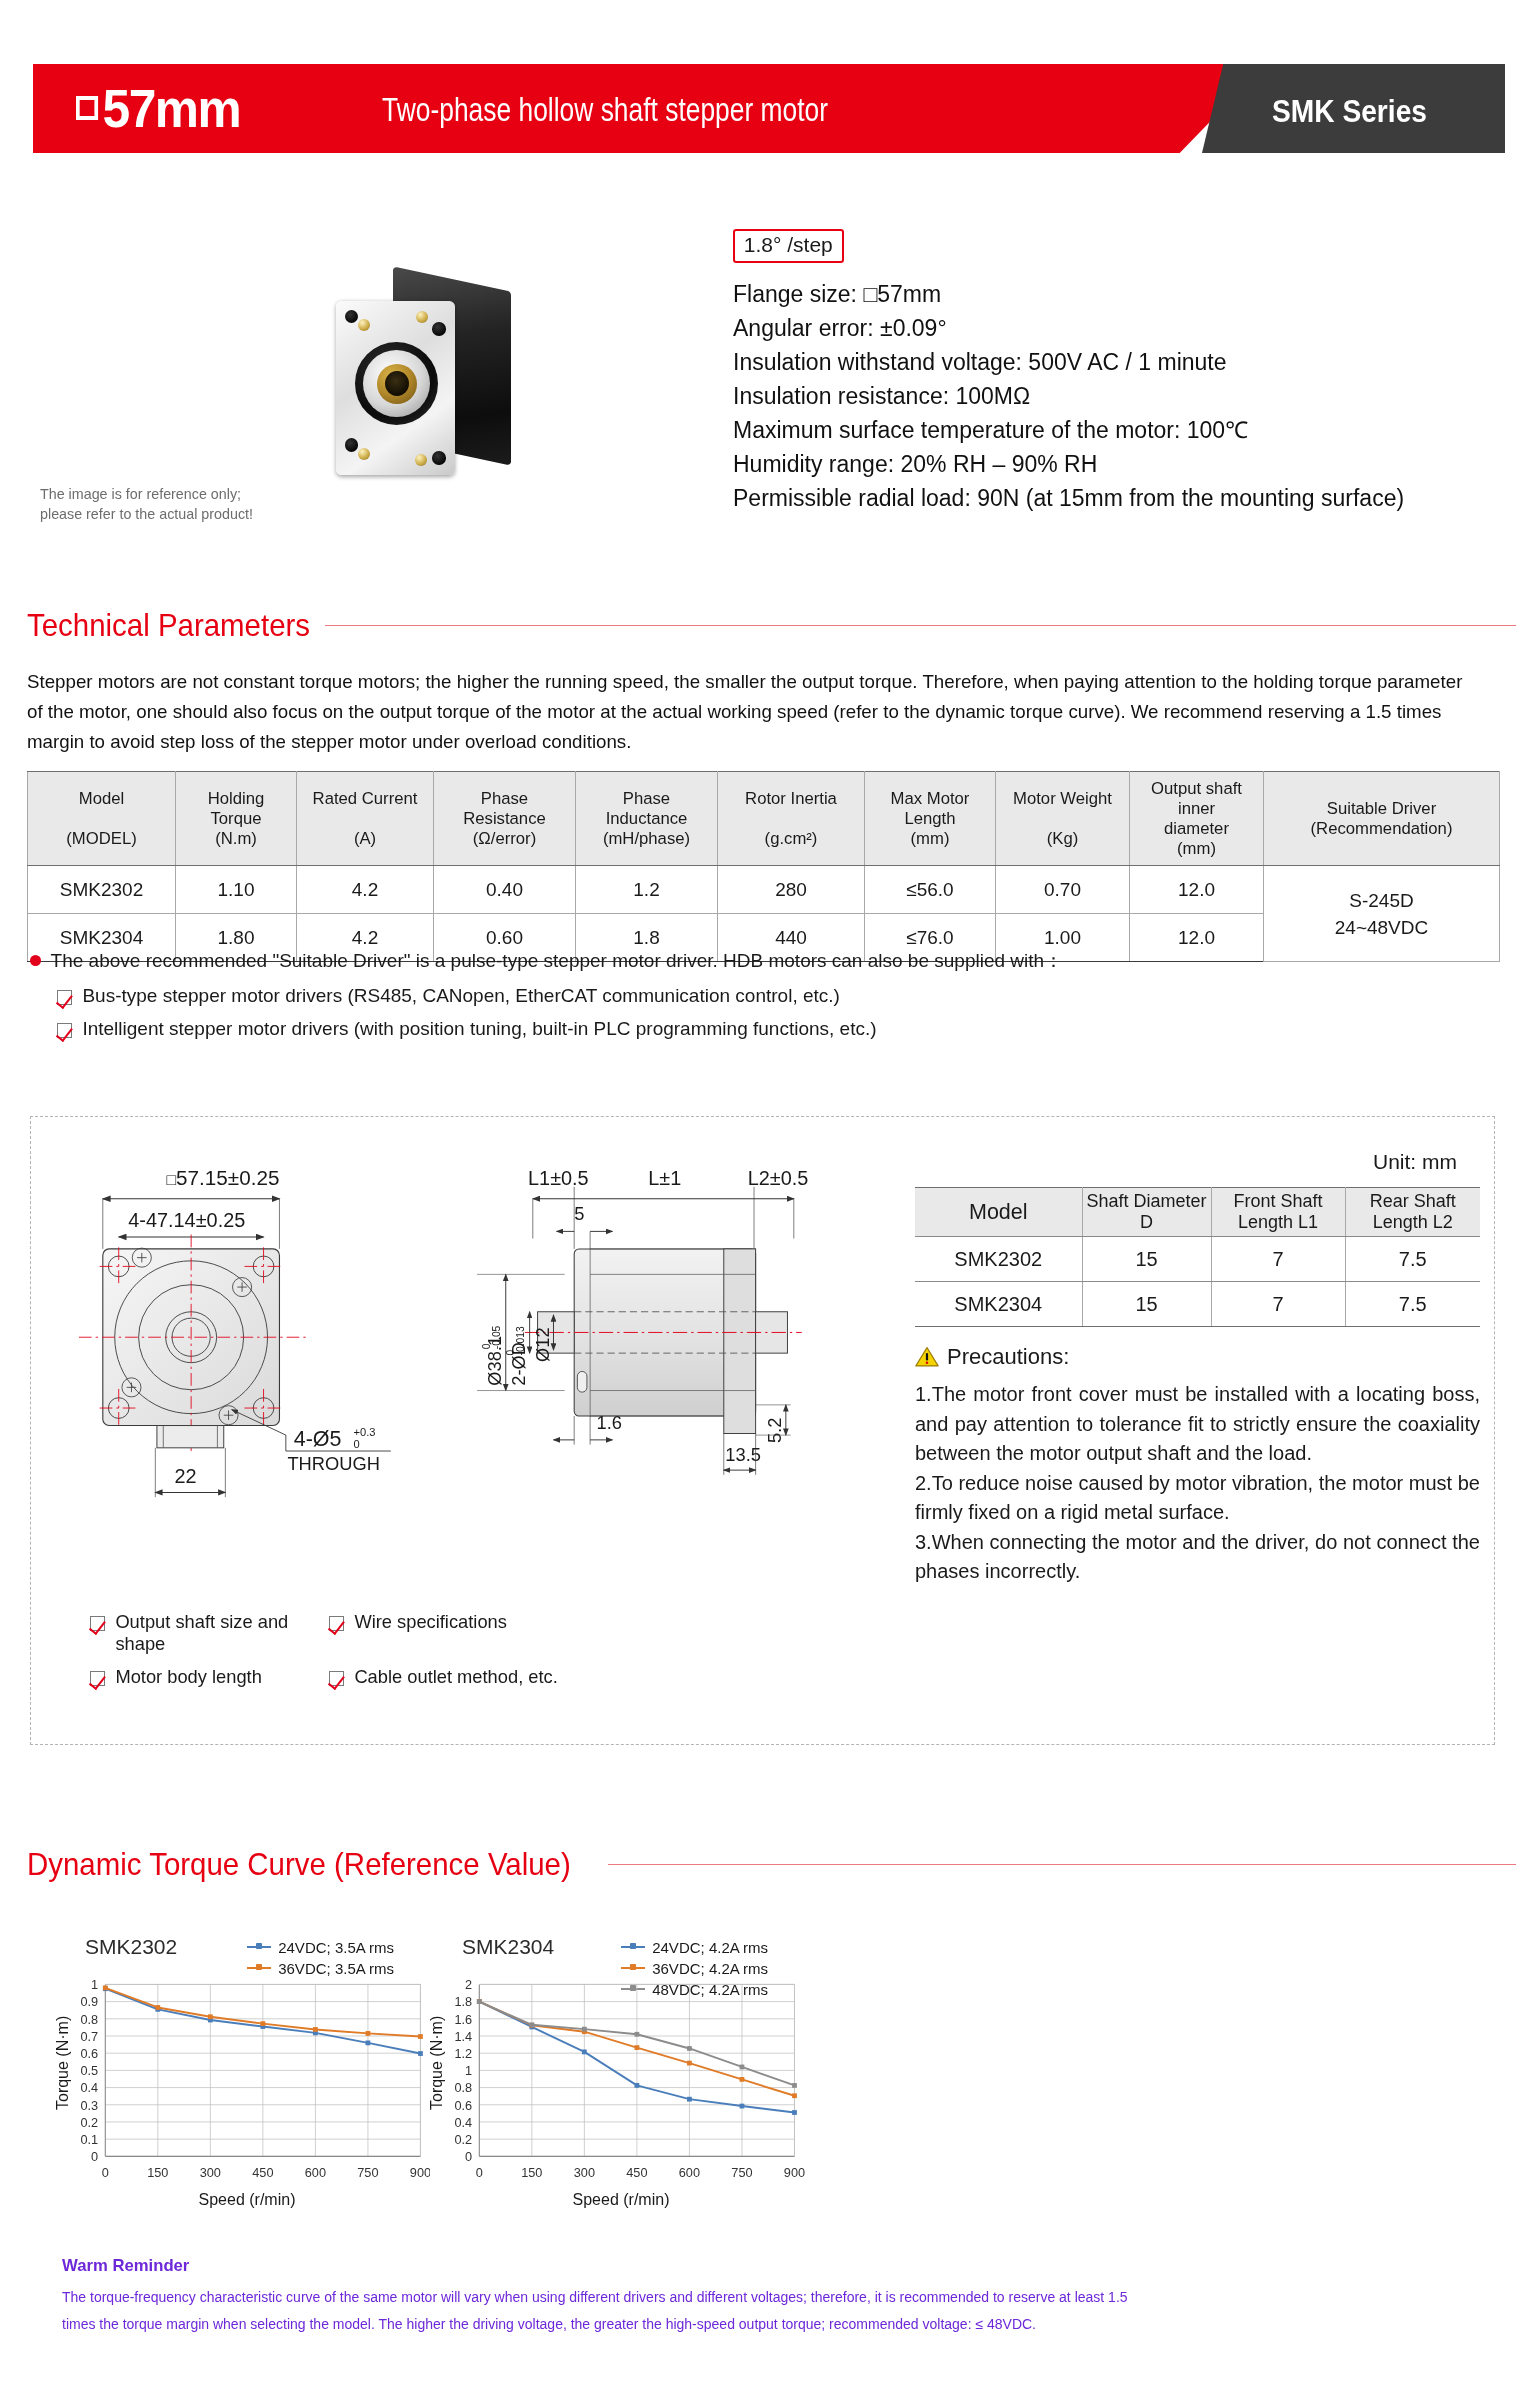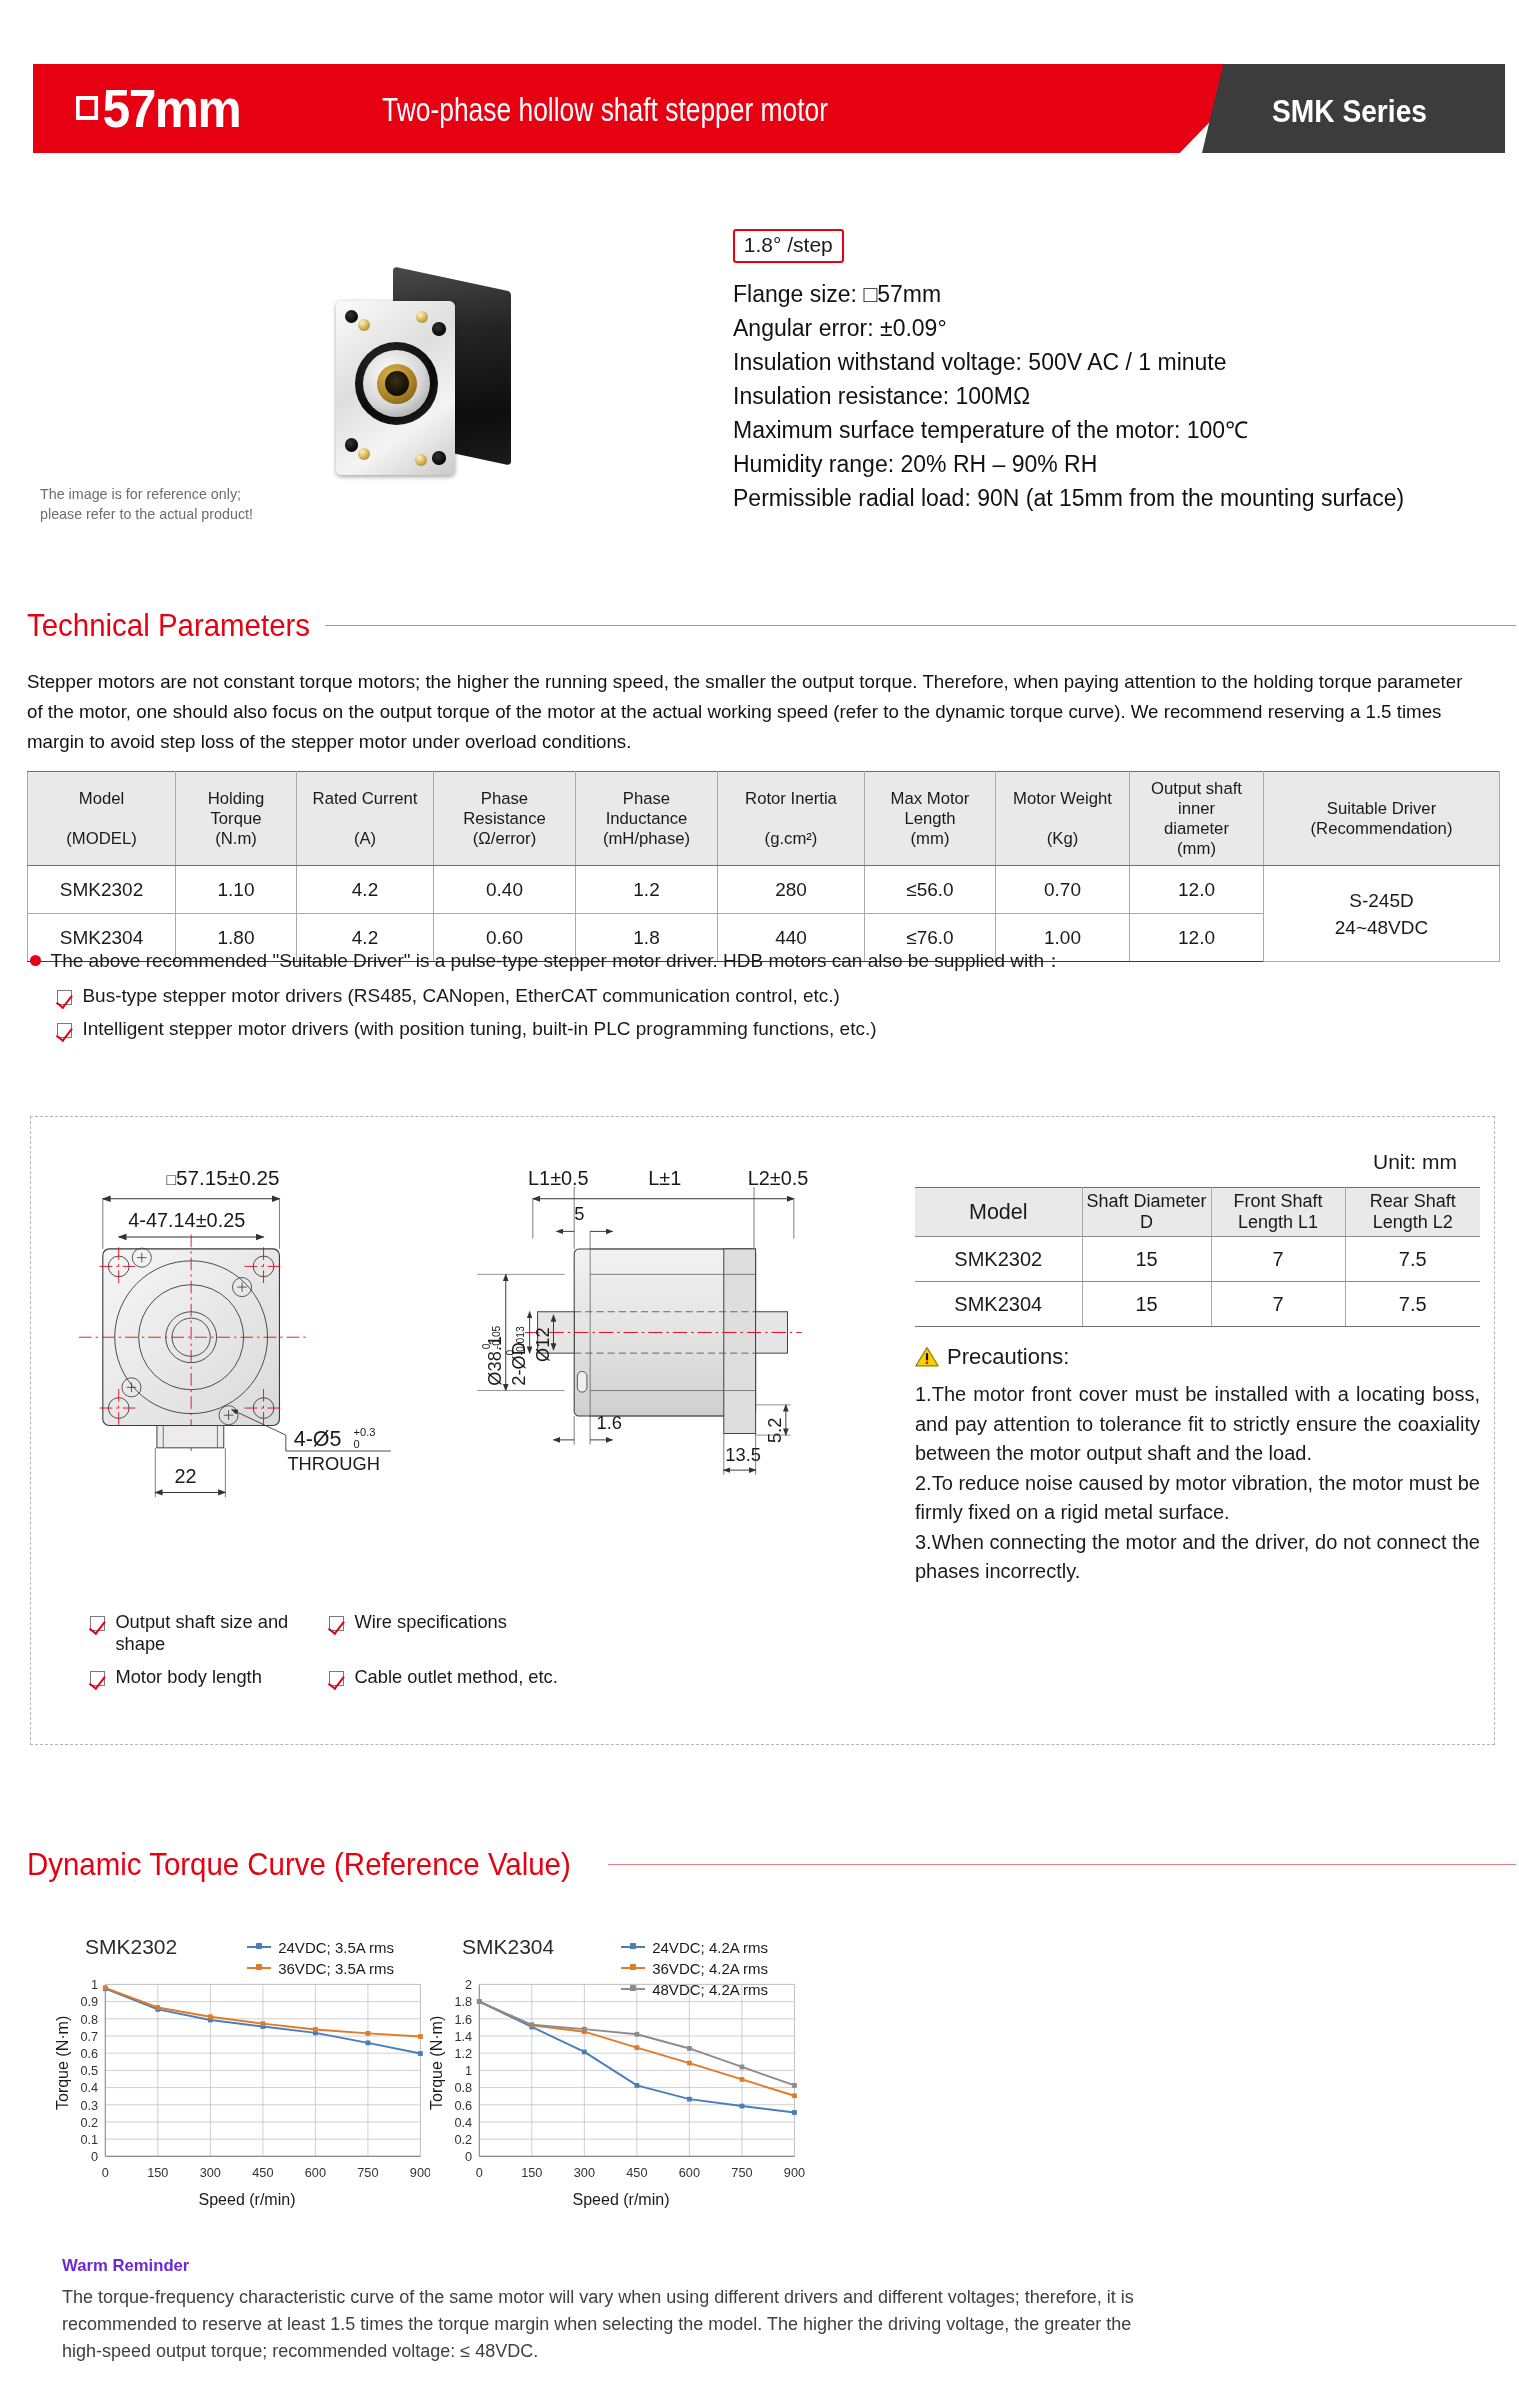--- a/index.html
+++ b/index.html
@@ -199,21 +199,21 @@
   .axis-y-label {
     position:absolute; font-size:16px; white-space:nowrap;
     transform:rotate(-90deg); transform-origin:left top;
   }
   .axis-x-label { position:absolute; font-size:16px; text-align:center; }
 
   
   .warm-title { position:absolute; left:62px; top:2256px; font-size:16.7px; font-weight:bold; color:#6d28d9; }
   .warm-body {
     position:absolute; left:62px; top:2284px; width:1099px;
-    font-size:18px; line-height:27px; color:#404040;
+    font-size:14px; line-height:27px; color:#6d28d9;
   }
 </style>
 </head>
 <body>
 
 <div class="banner">
   <div class="banner-red"></div>
   <div class="banner-dark"></div>
   <div class="banner-size">
     <span class="banner-sq"></span><span>57mm</span>

